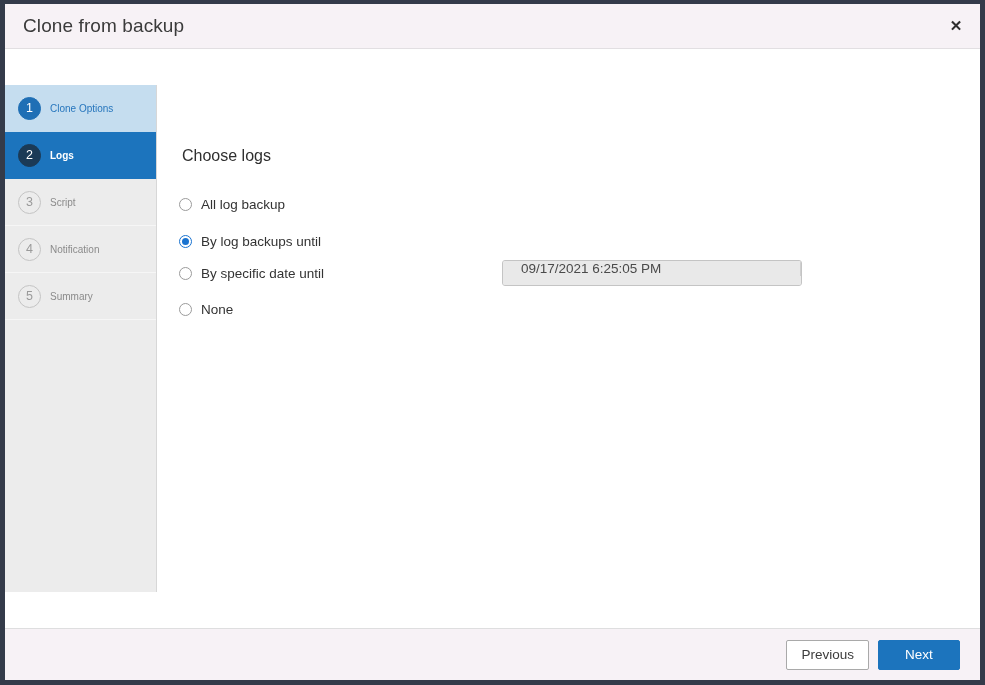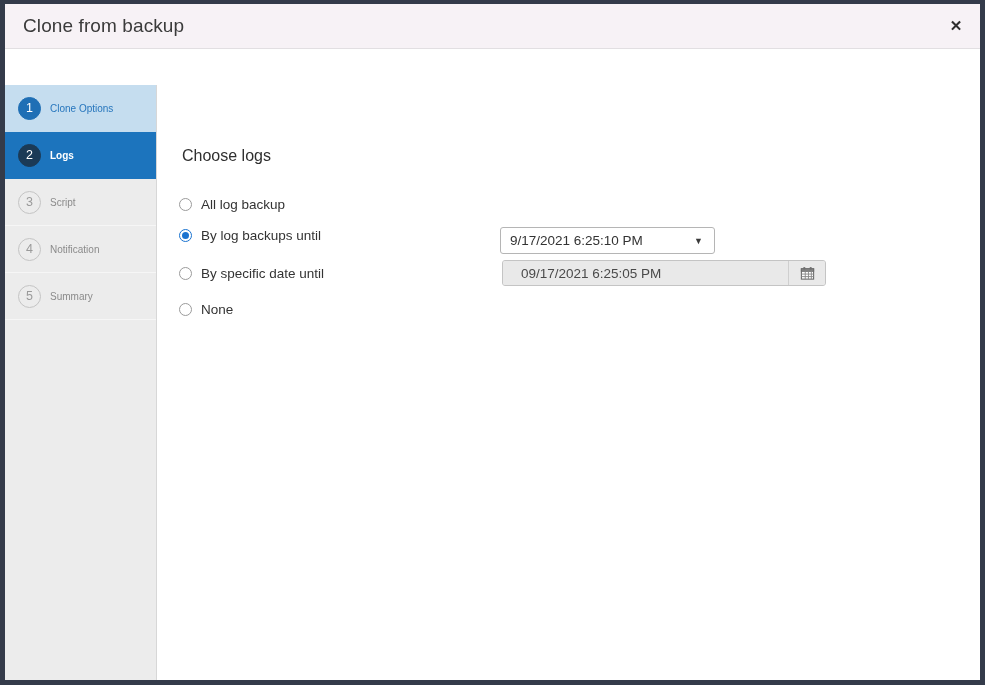--- a/index.html
+++ b/index.html
@@ -198,28 +198,29 @@
     font-size: 9px;
     color: #3a3a3a;
     padding-right: 11px;
   }
 
   
   #date-field-wrap {
     position: absolute;
     left: 345px;
     top: 175px;
-    width: 324px;
+    width: 300px;
     height: 26px;
     box-sizing: border-box;
     display: flex;
     border: 1px solid #c4c4c4;
     border-radius: 3px;
     overflow: hidden;
     background: #e9e9e9;
+    flex-direction: column;
   }
   #date-value {
     flex: 1 1 auto;
     background: #e9e9e9;
     font-size: 13.5px;
     color: #4a4a4a;
     display: flex;
     align-items: center;
     padding-left: 18px;
     border-right: 1px solid #cfcfcf;
@@ -315,39 +316,35 @@
 
     <div id="content">
 
       <div id="content-heading">Choose logs</div>
 
       <div class="option-row" style="top:112px;">
         <div class="radio"></div>
         <div class="option-label">All log backup</div>
       </div>
 
-      <div class="option-row" style="top:143px;text-align:center;">
+      <div class="option-row" style="top:149px;text-align:center;">
         <div class="radio checked"></div>
         <div class="option-label">By log backups until</div>
       </div>
 
       <div class="option-row" style="top:181px;">
         <div class="radio"></div>
         <div class="option-label">By specific date until</div>
       </div>
 
       <div class="option-row" style="top:217px;">
         <div class="radio"></div>
         <div class="option-label">None</div>
       </div>
 
-      <div id="log-dropdown">
-        <div class="val">9/17/2021 6:25:10 PM</div>
-        <div class="caret">▼</div>
-      </div>
 
       <div id="date-field-wrap">
         <div id="date-value">09/17/2021 6:25:05 PM</div>
         <div id="calendar-button">
           <svg width="15" height="15" viewBox="0 0 16 16">
             <rect x="1.5" y="3" width="13" height="11" fill="#ffffff" stroke="#6e6e6e" stroke-width="1.2"></rect>
             <rect x="1.5" y="3" width="13" height="2.6" fill="#8a8a8a" stroke="#6e6e6e" stroke-width="1.2"></rect>
             <rect x="3.6" y="1.2" width="2" height="2.6" fill="#6e6e6e"></rect>
             <rect x="10.4" y="1.2" width="2" height="2.6" fill="#6e6e6e"></rect>
             <line x1="5.6" y1="6" x2="5.6" y2="14" stroke="#8a8a8a" stroke-width="1"></line>
@@ -355,14 +352,18 @@
             <line x1="12.1" y1="6" x2="12.1" y2="14" stroke="#8a8a8a" stroke-width="1"></line>
             <line x1="1.5" y1="8.6" x2="14.5" y2="8.6" stroke="#8a8a8a" stroke-width="1"></line>
             <line x1="1.5" y1="11.3" x2="14.5" y2="11.3" stroke="#8a8a8a" stroke-width="1"></line>
           </svg>
         </div>
       </div>
 
     </div>
   </div>
 
+  <div id="footer">
+    <div class="btn" id="previous-button">Previous</div>
+    <div class="btn" id="next-button">Next</div>
+  </div>
 
 </div>
 
 </body></html>

